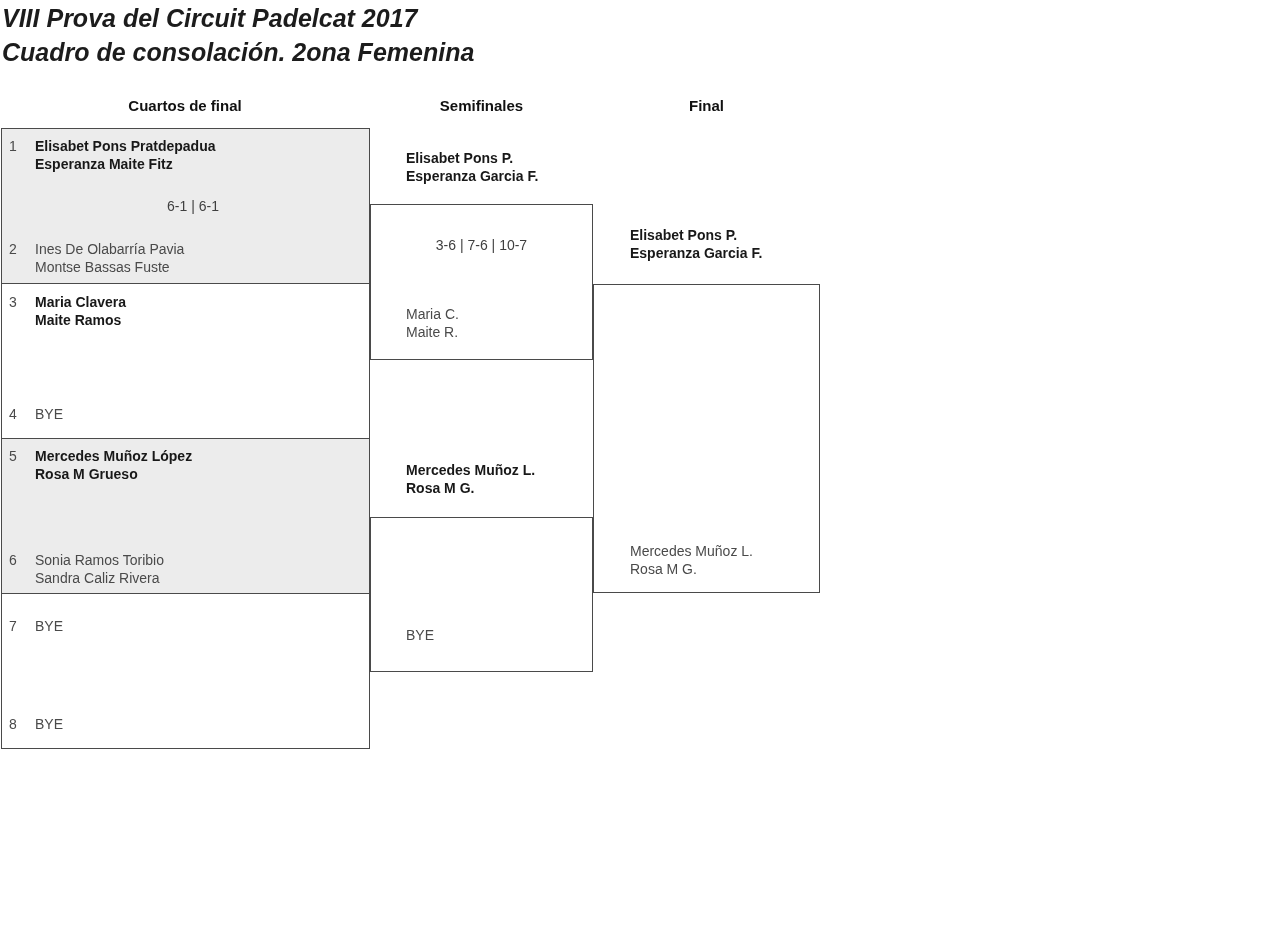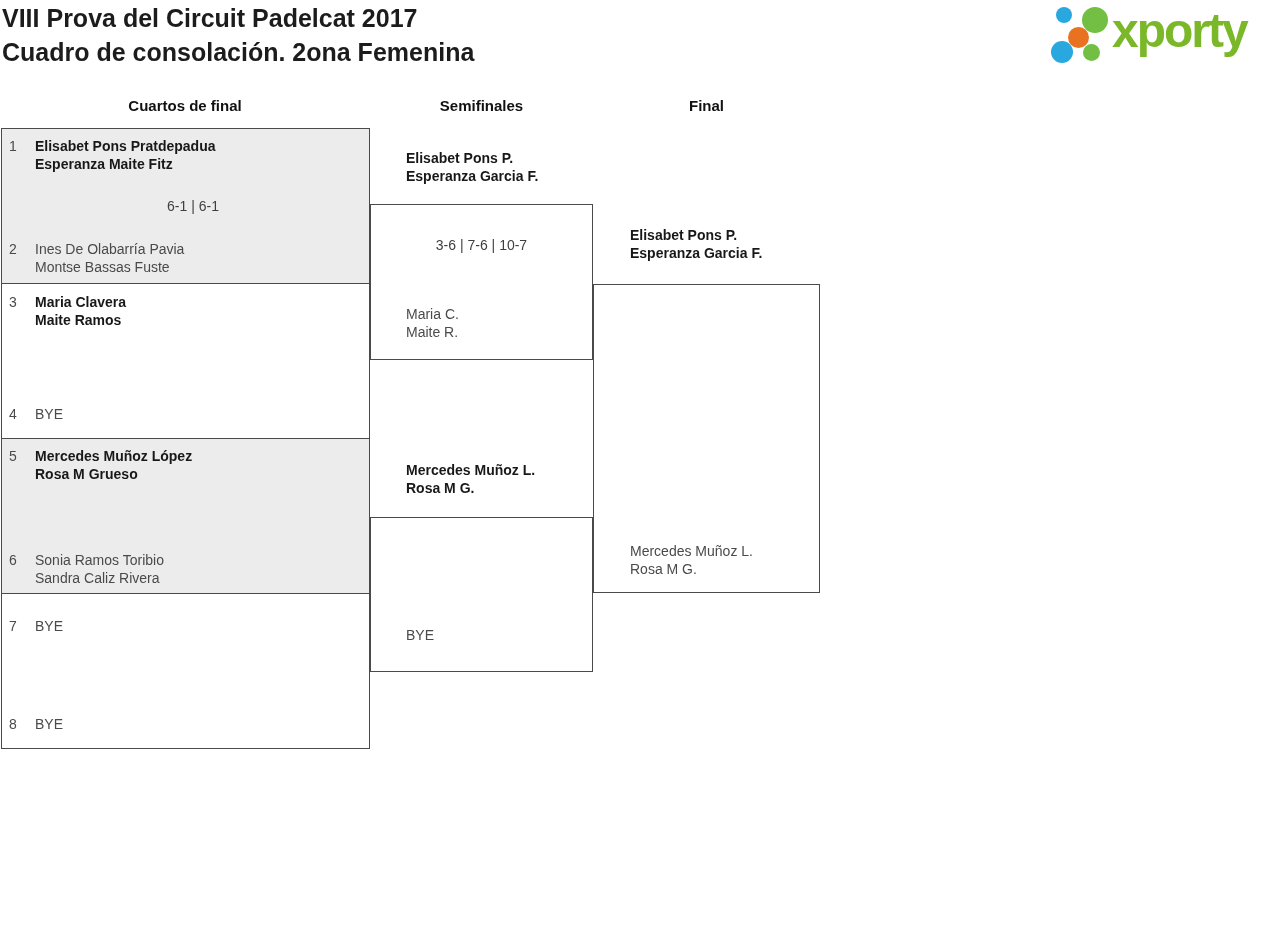--- a/index.html
+++ b/index.html
@@ -1,21 +1,21 @@
 <!DOCTYPE html>
 <html><head>
 <meta charset="utf-8">
 <style>
   html,body{margin:0;padding:0;background:#fff;}
   .canvas{
     position:relative;width:1280px;height:949px;background:#fff;overflow:hidden;
     font-family:"Liberation Sans","DejaVu Sans",sans-serif;color:#1c1c1c;
   }
   
-  .page-title{position:absolute;left:2px;top:1px;font-size:25px;line-height:34px;font-weight:700;color:#1c1c1c;}
+  .page-title{position:absolute;left:2px;top:1px;font-size:25px;line-height:34px;font-weight:700;color:#1c1c1c;font-style:italic;}
   .logo{position:absolute;left:1048px;top:0;width:228px;height:72px;cursor:pointer;}
   .logo-dots{position:absolute;left:2px;top:0;width:64px;height:70px;}
   .dot{position:absolute;border-radius:50%;}
   .dot.d1{left:6px;top:7px;width:16px;height:16px;background:#29a8e0;}
   .dot.d2{left:32px;top:7px;width:26px;height:26px;background:#72bf44;}
   .dot.d3{left:18px;top:27px;width:21px;height:21px;background:#e8721f;}
   .dot.d4{left:1px;top:41px;width:22px;height:22px;background:#29a8e0;}
   .dot.d5{left:33px;top:44px;width:17px;height:17px;background:#72bf44;}
   .logo-word{position:absolute;left:64px;top:6px;font-size:48px;line-height:50px;font-weight:700;letter-spacing:-2px;color:#7ab829;}
   
@@ -52,30 +52,20 @@
 </head>
 <body>
 
 <div class="canvas">
 
   <div class="page-title">
     <div>VIII Prova del Circuit Padelcat 2017</div>
     <div>Cuadro de consolación. 2ona Femenina</div>
   </div>
 
-  <div class="logo">
-    <div class="logo-dots">
-      <span class="dot d1"></span>
-      <span class="dot d2"></span>
-      <span class="dot d3"></span>
-      <span class="dot d4"></span>
-      <span class="dot d5"></span>
-    </div>
-    <div class="logo-word">xporty</div>
-  </div>
 
   <div class="round-header rh-qf">Cuartos de final</div>
   <div class="round-header rh-sf">Semifinales</div>
   <div class="round-header rh-f">Final</div>
 
   <div class="box qf-box qf1 shaded"></div>
   <div class="box qf-box qf2"></div>
   <div class="box qf-box qf3 shaded"></div>
   <div class="box qf-box qf4 last"></div>
 

